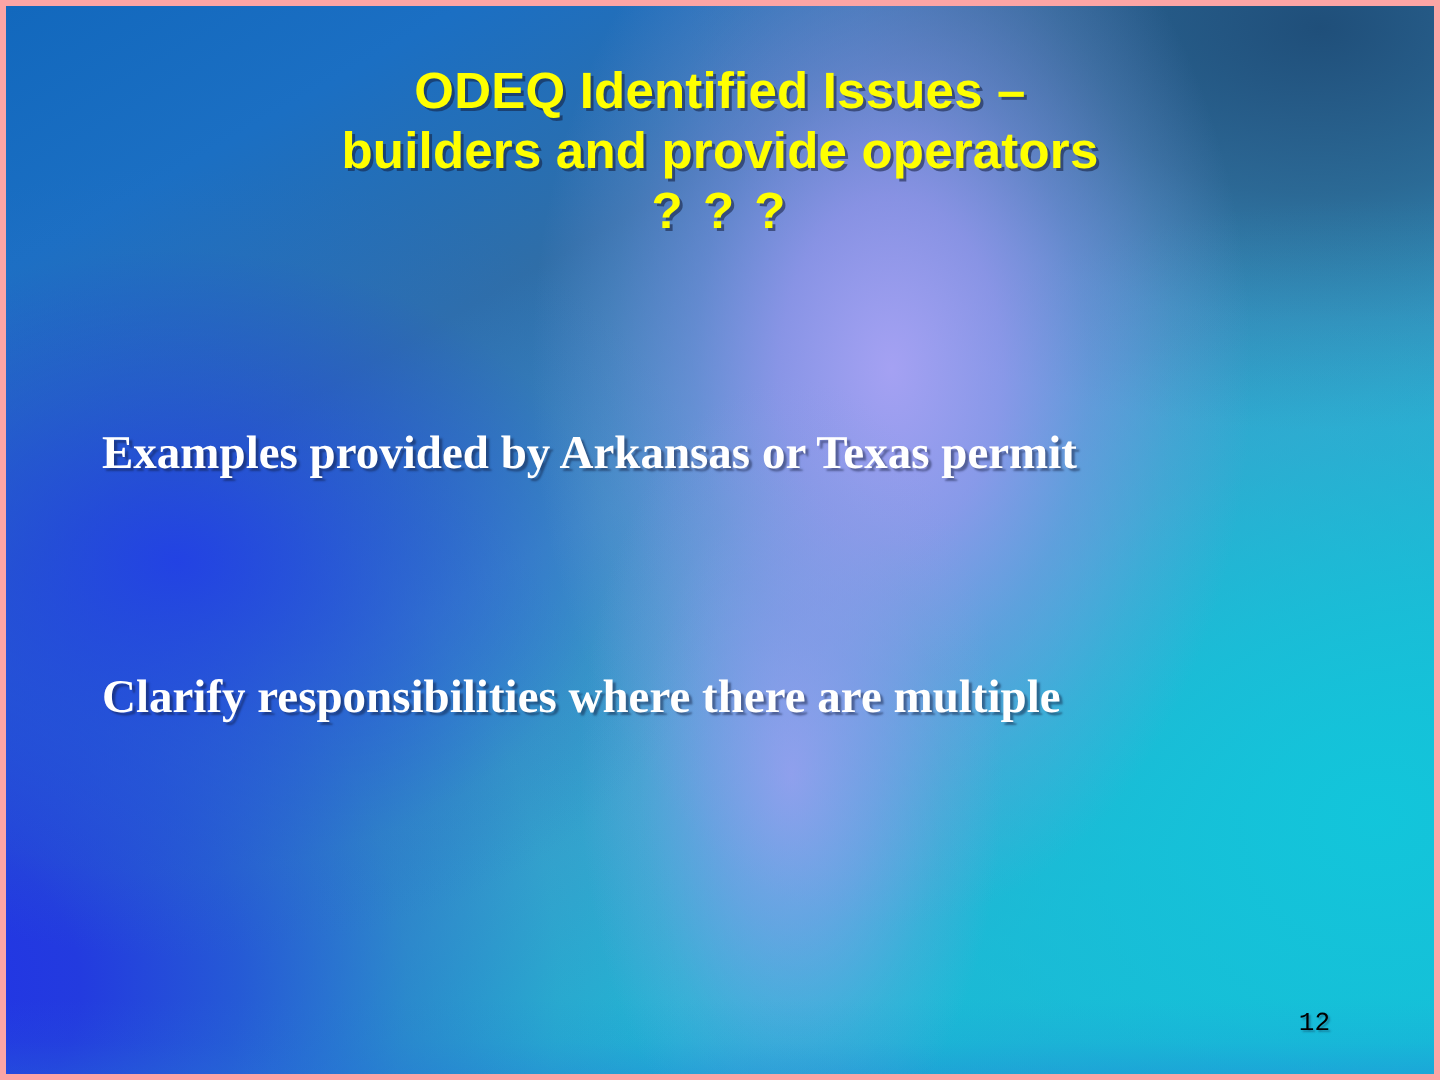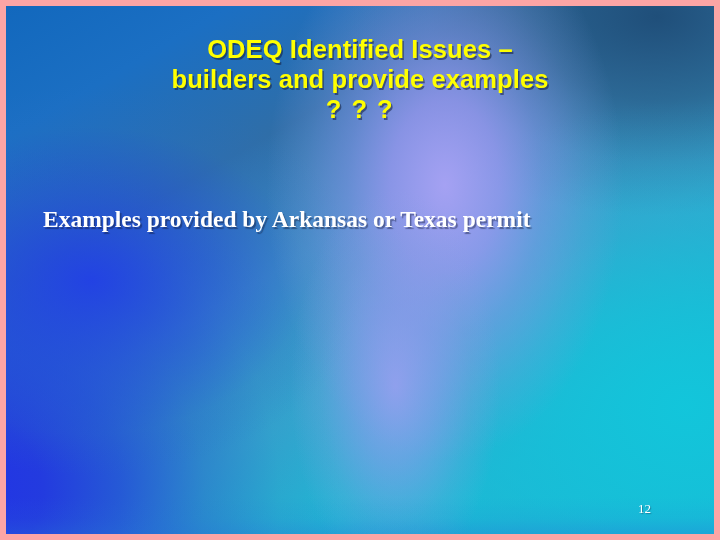--- a/index.html
+++ b/index.html
@@ -12,21 +12,21 @@
     font-family: "Liberation Sans", sans-serif;
   }
 
   #slide {
     position: relative;
     width: 720px;
     height: 540px;
     overflow: hidden;
     background-color: #1e7fc4;
     box-sizing: border-box;
-    border: 6px solid #fca5a5;
+    border: 3px solid #fca5a5;
   }
 
   
   .bg-layer {
     position: absolute;
     inset: 0;
     pointer-events: none;
   }
   
   .bg-base {
@@ -132,41 +132,41 @@
     right: 30px;
     top: 192px;
   }
   .para {
     color: #FFFFFF;
     font-family: "Liberation Serif", serif;
     font-weight: bold;
     font-size: 23.5px;
     line-height: 30px;
     text-shadow: 1.6px 1.6px 1px rgba(15,25,55,0.45);
-    margin: 6px;
+    margin: 17px;
     padding-left: 1px;
     text-indent: 0;
   }
   .para.wrapped {
     padding-left: 1px;
     text-indent: 0;
   }
   .para .wrap-line {
     display: block;
     padding-left: 42px;
   }
   .spacer-a { height: 58px; }
   .spacer-b { height: 56px; }
 
   .page-number {
     position: absolute;
-    right: 63px;
+    right: 52px;
     bottom: 18px;
-    color: #ffffff;
-    font-family: Liberation Serif, serif;
+    color: #000000;
+    font-family: Liberation Mono, monospace;
     font-size: 13px;
     font-weight: normal;
     line-height: 14px;
     text-shadow: 1px 1px 1px rgba(20,40,70,0.35);
   }
 </style>
 </head>
 <body>
 
 <div id="slide">
@@ -177,33 +177,34 @@
   <div class="bg-layer bg-royal2"></div>
   <div class="bg-layer bg-cyan"></div>
   <div class="bg-layer bg-lavender"></div>
   <div class="bg-layer bg-lavender2"></div>
   <div class="bg-layer bg-bottom"></div>
 
   <div class="content">
 
     <div class="title-block">
       <span class="title-line">ODEQ Identified Issues –</span>
-      <span class="title-line">builders and provide examples</span>
+      <span class="title-line">builders and provide operators</span>
       <span class="title-line qmarks">? ? ?</span>
     </div>
 
     <div class="body-block">
 
       <p class="para">
         <span>Examples provided by Arkansas or Texas permit</span>
       </p>
 
       <div class="spacer-a"></div>
 
       <p class="para wrapped">
+        <span>Clarify responsibilities where there are multiple</span>
       </p>
 
       <div class="spacer-b"></div>
 
 
     </div>
 
     <div class="page-number">12</div>
 
   </div>

